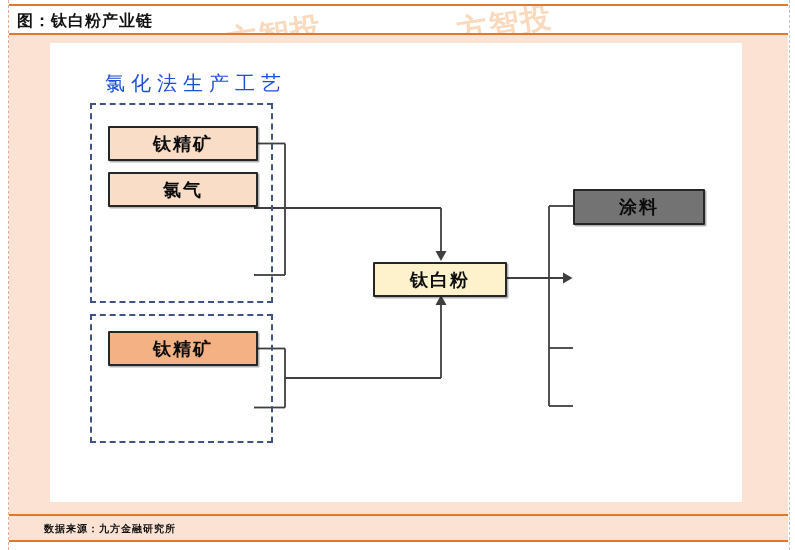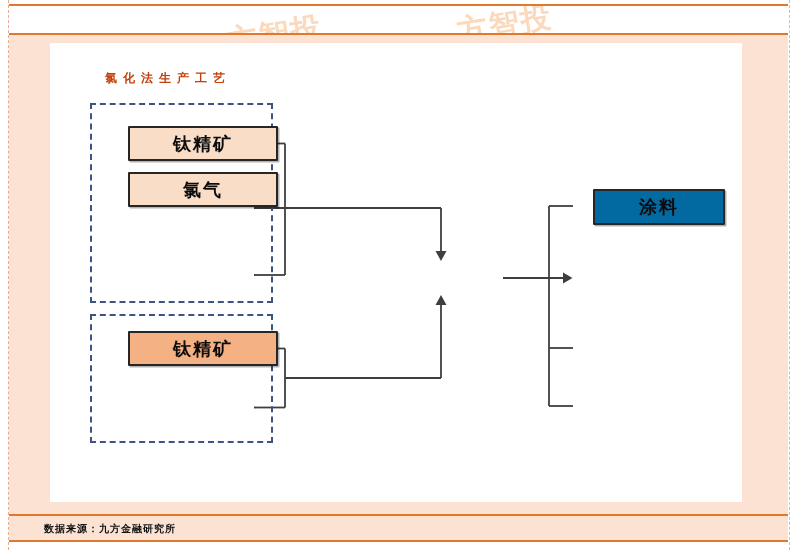--- a/index.html
+++ b/index.html
@@ -41,62 +41,63 @@
     transform:rotate(-9deg);letter-spacing:2px;white-space:nowrap;
   }
   .wm1{left:218px;top:8px;}
   .wm2{left:448px;top:-2px;}
   .panel{
     position:absolute;left:50px;top:43px;width:692px;height:459px;
     background:#ffffff;
   }
   .group-label{
     position:absolute;left:55px;
-    font-weight:bold;font-size:12px;color:#c2410c;letter-spacing:6px;
+    font-weight:normal;font-size:20px;color:#1d4ed8;letter-spacing:6px;
     white-space:nowrap;
   }
   .label-chloride{top:27px;}
   .label-sulfate{top:408px;}
   .dashed-box{
     position:absolute;left:40px;width:179px;
     border:2px dashed #3e5283;background:transparent;
   }
   .dashed-chloride{top:60px;height:196px;}
   .dashed-sulfate{top:271px;height:125px;}
   .node{
     position:absolute;
     border:2px solid #262626;border-radius:1px;
     box-shadow:1.5px 1.5px 0 rgba(0,0,0,.30);
     display:flex;align-items:center;justify-content:center;
-    font-weight:bold;font-size:18px;color:#0c0c0c;letter-spacing:2px;margin-left:20px;
+    font-weight:bold;font-size:18px;color:#0c0c0c;letter-spacing:2px;
   }
   .node-left{left:58px;width:146px;height:31px;}
   .fill-chloride{background:#f9ddc6;}
   .fill-sulfate{background:#f4b183;}
   .node-product{left:323px;top:219px;width:130px;height:31px;background:#fdf2cc;}
-  .node-app{left:523px;width:128px;height:32px;background:#0369a1;}
+  .node-app{left:523px;width:128px;height:32px;background:#737373;}
   .connectors{position:absolute;left:0;top:0;width:692px;height:459px;}
   .src-text{
     position:absolute;left:44px;top:516px;height:24px;line-height:25px;
     font-weight:bold;font-size:10px;color:#111111;letter-spacing:1px;
   }
 </style>
 </head>
 <body>
 
 <div class="page">
 
   <div class="peach-bg"></div>
 
   <div class="edge edge-left"></div>
   <div class="edge edge-right"></div>
 
   <div class="header-band">
     <span class="wm wm1">方智投</span>
     <span class="wm wm2">方智投</span>
+    <span class="title">图：钛白粉产业链</span>
   </div>
 
   <div class="rule rule-top"></div>
   <div class="rule rule-header"></div>
 
   <div class="panel">
 
     <svg class="connectors" viewBox="0 0 692 459" xmlns="http://www.w3.org/2000/svg">
       <g stroke="#3f3f3f" stroke-width="1.8" fill="none">
 
@@ -126,20 +127,21 @@
     </svg>
 
     <div class="group-label label-chloride">氯化法生产工艺</div>
     <div class="dashed-box dashed-chloride"></div>
     <div class="node node-left fill-chloride" style="top:83px">钛精矿</div>
     <div class="node node-left fill-chloride" style="top:129px">氯气</div>
 
     <div class="dashed-box dashed-sulfate"></div>
     <div class="node node-left fill-sulfate" style="top:288px">钛精矿</div>
 
+    <div class="node node-product">钛白粉</div>
 
     <div class="node node-app" style="top:146px">涂料</div>
   </div>
 
   <div class="src-band"></div>
   <div class="rule rule-src-top"></div>
   <div class="src-text">数据来源：九方金融研究所</div>
   <div class="rule rule-src-bottom"></div>
 
 </div>

